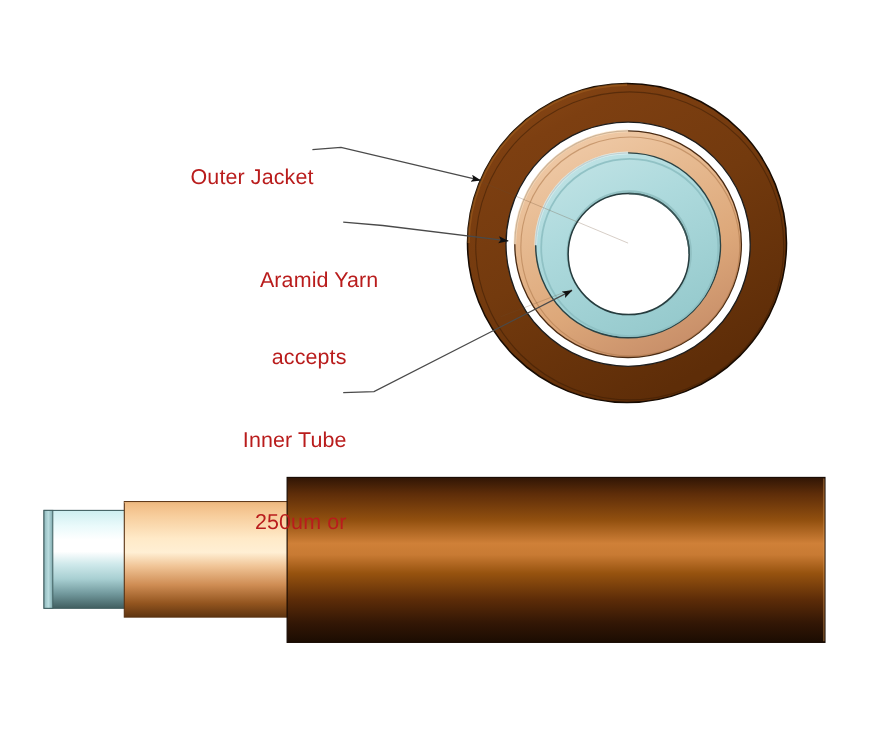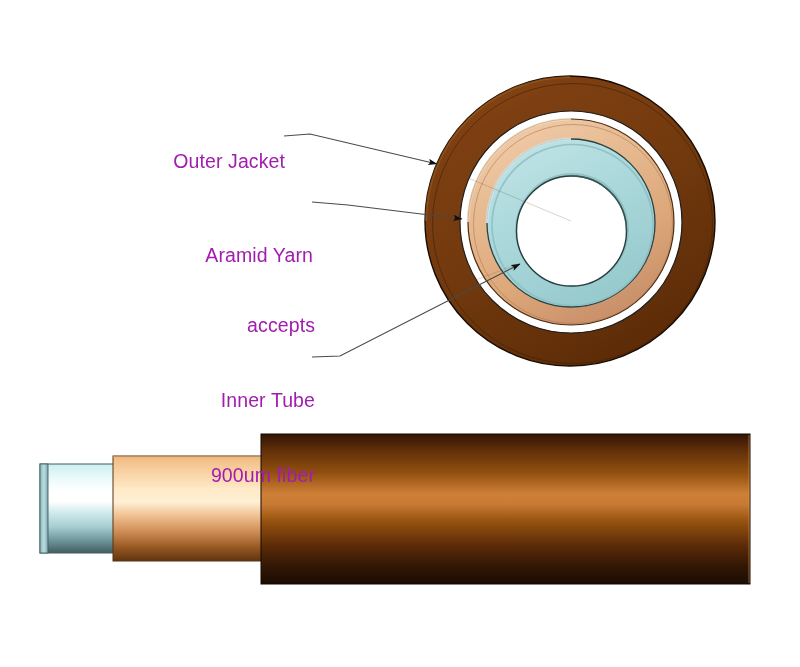--- a/index.html
+++ b/index.html
@@ -23,36 +23,37 @@
     top: 0;
     width: 800px;
     height: 667px;
     background: #ffffff;
   }
 
   .callout-label {
     position: absolute;
     font-family: "Liberation Sans", sans-serif;
     font-size: 19.5px;
-    color: #a21caf;
+    color: #b91c1c;
     line-height: 25px;
     white-space: pre;
     text-align: right;
     letter-spacing: 0.1px;
   }
 
   #label-outer-jacket {
     left: 0px;
     top: 99px;
     width: 285px;
   }
   #label-aramid-yarn {
     left: 0px;
     top: 193px;
     width: 313px;
+    padding-left: 31px;
   }
   #label-inner-tube {
     left: 0px;
     top: 263px;
     width: 315px;
   }
 
   .label-line { display: block; }
 
   svg#art {
@@ -195,16 +196,16 @@
     <span class="label-line">Outer Jacket</span>
   </div>
 
   <div class="callout-label" id="label-aramid-yarn">
     <span class="label-line">Aramid Yarn</span>
   </div>
 
   <div class="callout-label" id="label-inner-tube">
     <span class="label-line">accepts</span>
     <span class="label-line">Inner Tube</span>
-    <span class="label-line">900um fiber</span>
+    <span class="label-line">250um or</span>
   </div>
 
 </div>
 
 </body></html>

